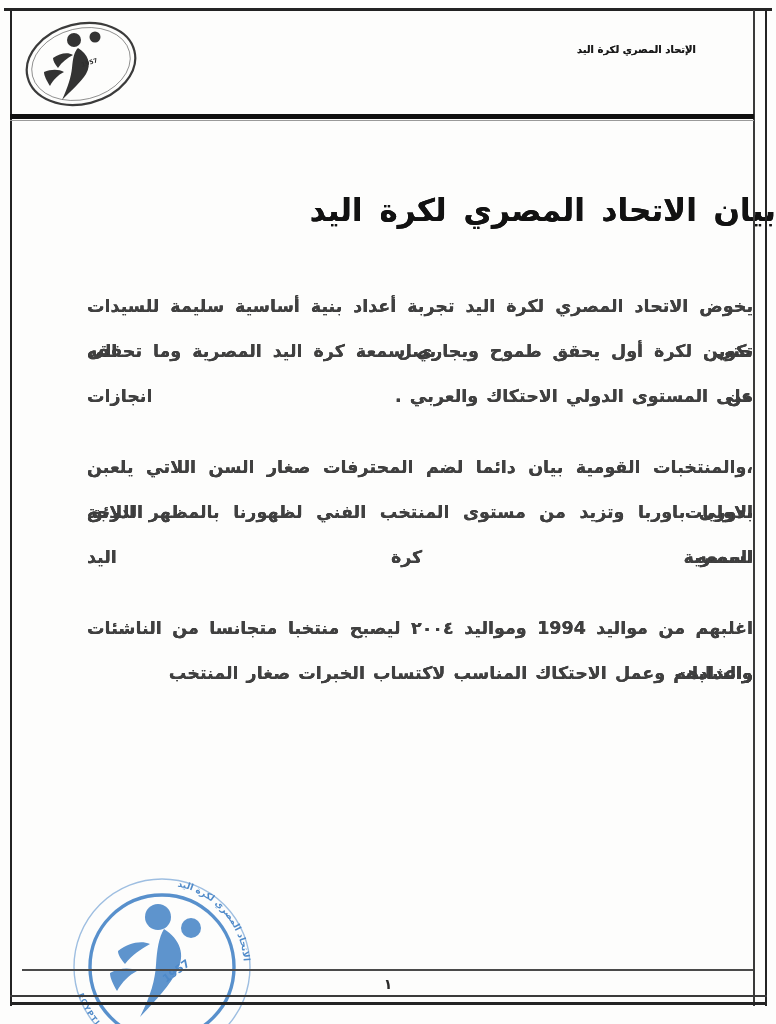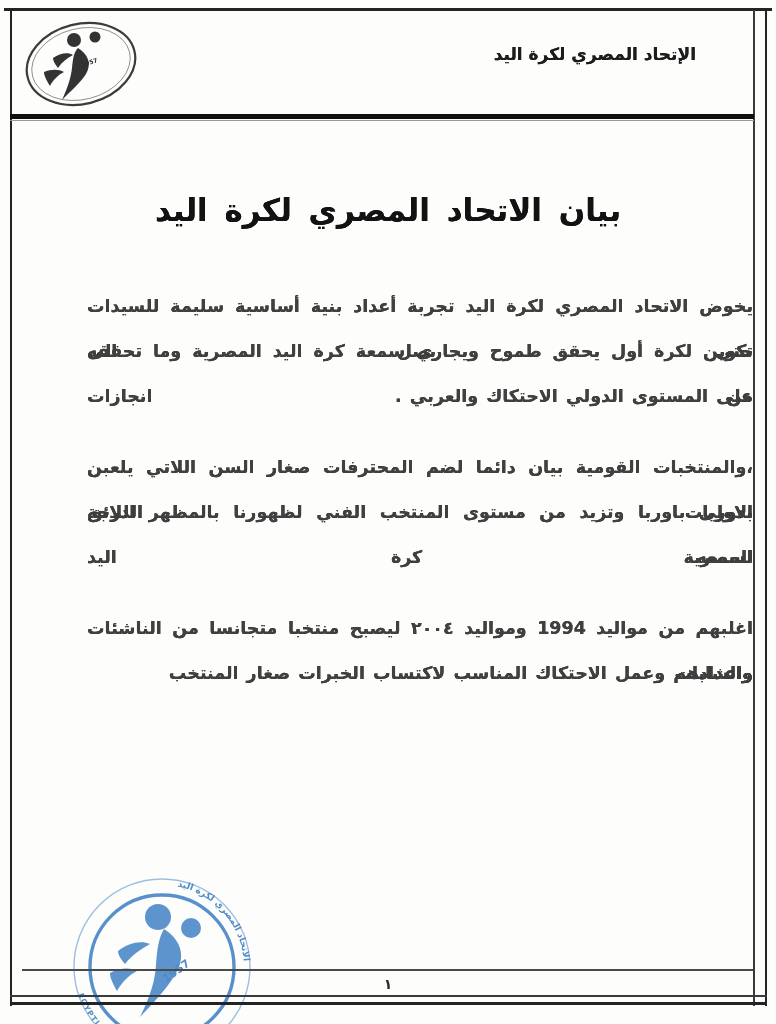--- a/index.html
+++ b/index.html
@@ -25,28 +25,28 @@
   .header-divider  { left: 10px; width: 744px; top: 114px; height: 4.5px; background: #101010; }
   .header-divider-shadow { left: 10px; width: 744px; top: 120px; height: 1px; background: #9a9a9a; }
 
   
   .footer-rule { left: 22px; width: 731px; top: 969px; height: 1.5px; background: #4a4a4a; }
 
   .header-logo { position: absolute; left: 22px; top: 20px; z-index: 2; }
 
   .org-name {
     position: absolute; top: 44px; right: 80px;
-    direction: rtl; font-weight: bold; font-size: 17px;
+    direction: rtl; font-weight: bold; font-size: 10px;
     color: #1c1c1c; z-index: 2;
     text-shadow: 0 0 0.4px #222;
   }
 
   .doc-title {
     position: absolute; top: 192px; left: 0; width: 100%;
-    text-align: center; direction: rtl;
+    text-align: right; direction: rtl;
     font-size: 31px; font-weight: bold; color: #121212;
     word-spacing: 6px; letter-spacing: 0.5px;
     z-index: 2; margin: 0;
     text-shadow: 0 0 0.5px #111;
   }
 
   .content {
     position: absolute; left: 55px; top: 284px; width: 666px;
     direction: rtl; z-index: 2;
     font-size: 17.5px; font-weight: bold; color: #404040;

